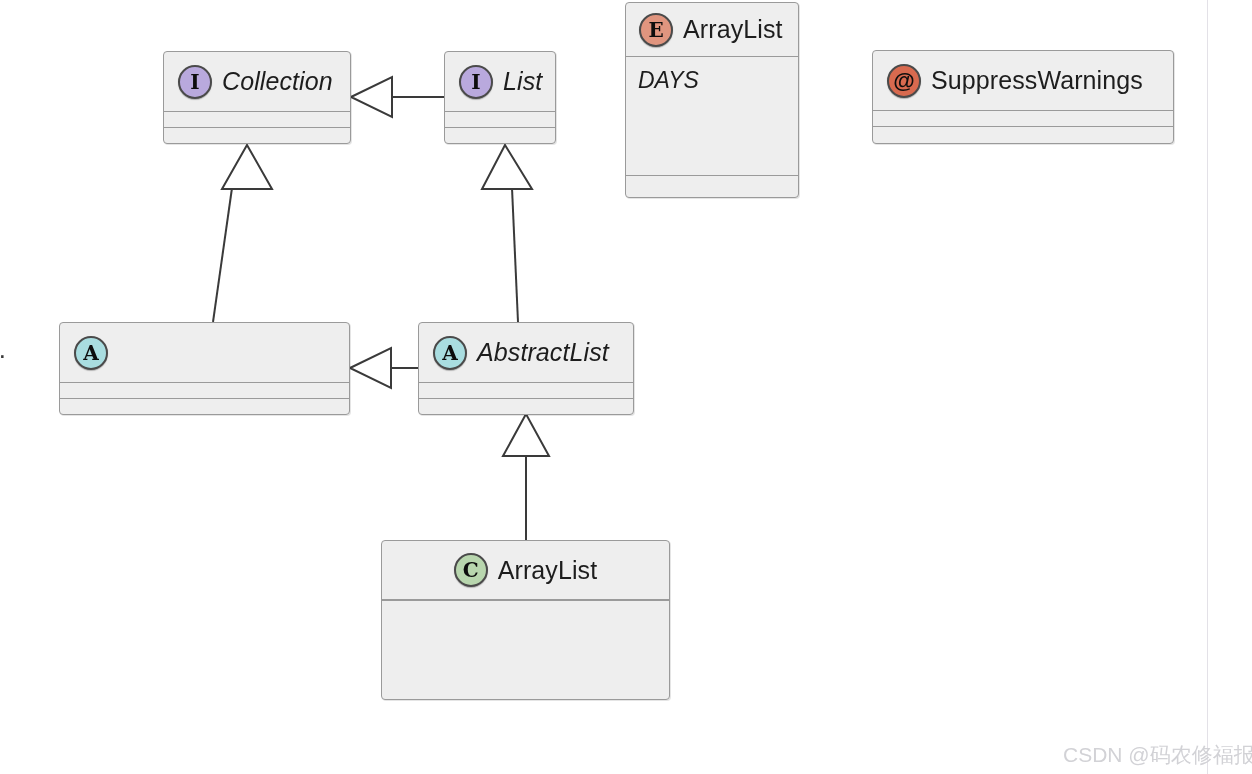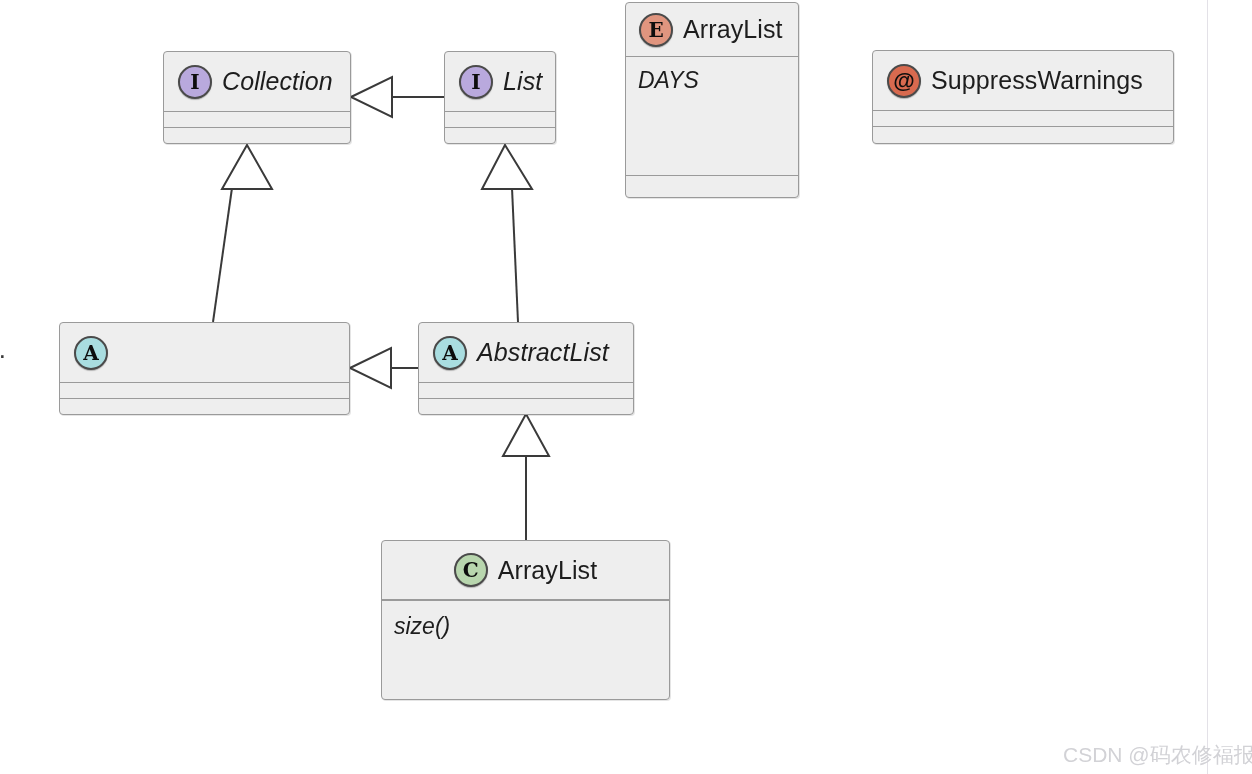--- a/index.html
+++ b/index.html
@@ -241,20 +241,17 @@
     <div class="uml-compartment empty" style="height:16px;"></div>
   </div>
 
   <div class="uml-box" style="left:381px; top:540px; width:289px; height:160px;">
     <div class="uml-head" style="height:58px; justify-content:center;">
       <div class="icon-badge clazz">C</div>
       <div class="uml-title">ArrayList</div>
     </div>
     <div class="uml-sep"></div>
     <div class="uml-sep"></div>
-    <div class="uml-compartment" style="height:49px; padding-top:8px;">
-      <div class="uml-row">size()</div>
-    </div>
   </div>
 
   <div class="watermark" style="left:1063px; top:741px;">CSDN @码农修福报</div>
 
 </div>
 
 </body></html>

